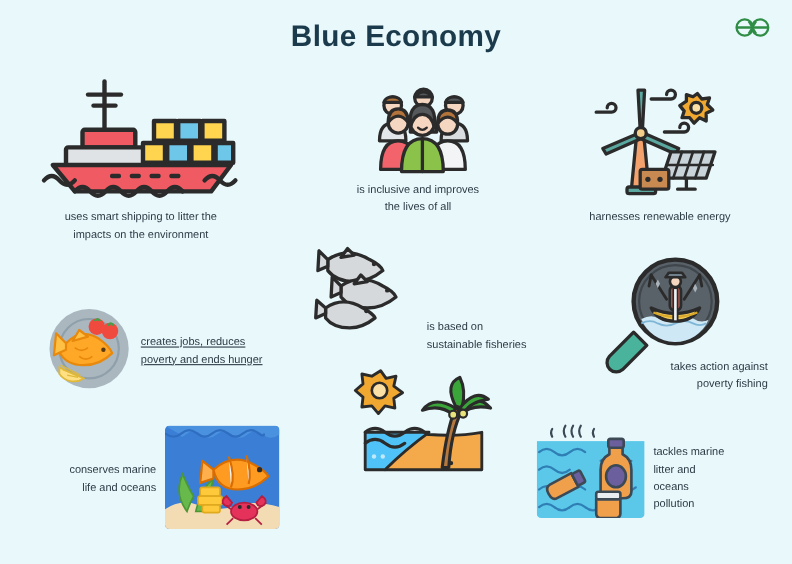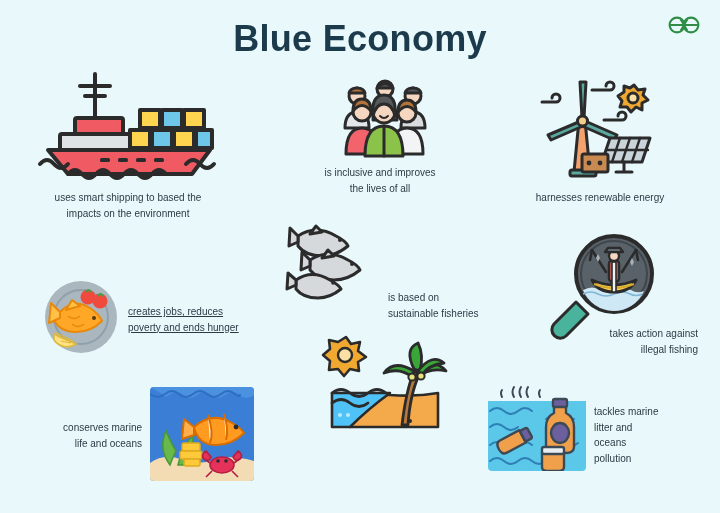--- a/index.html
+++ b/index.html
@@ -11,21 +11,21 @@
     position:relative;
   }
   #stage{position:relative;width:720px;height:513px;}
 
   .abs{position:absolute;}
 
   
   #title{
     left:0;right:0;top:18px;
     text-align:center;
-    font-size:36px;
+    font-size:27px;
     font-weight:bold;
     color:#1b3a4b;
     letter-spacing:.3px;
   }
 
   
   #logo{ left:666px; top:14px; width:36px; height:22px;}
 
   
   .cap{
@@ -121,21 +121,21 @@
         <rect x="116" y="92" width="10" height="4" rx="1.6"></rect>
       </g>
 
       <g fill="none" stroke="#2b2b2b" stroke-width="4" stroke-linecap="round">
         <path d="M2 98 q7 -8 14 0 q7 8 14 0"></path>
         <path d="M148 98 q7 -8 14 0 q7 8 14 0"></path>
         <path d="M30 108 q7 -8 14 0 q7 8 14 0 q7 -8 14 0 q7 8 14 0 q7 -8 14 0 q7 8 14 0 q7 -8 14 0"></path>
       </g>
     </svg>
   </div>
-  <div class="cap c" style="left:8px;top:190px;width:240px;">uses smart shipping to based the
+  <div class="cap c" style="left:8px;top:190px;width:240px;">uses smart shipping to litter the
 impacts on the environment</div>
 
   <div class="icon" id="people">
     <svg width="106" height="86" viewBox="0 0 106 86">
       <g stroke="#2b2b2b" stroke-width="3" stroke-linejoin="round" stroke-linecap="round">
 
         <circle cx="25" cy="24" r="8" fill="#f5d6c0"></circle>
         <path d="M25 16 a8 6 0 0 1 8 5 l-16 0 a8 6 0 0 1 8 -5z" fill="#b3743c"></path>
         <path d="M13 56 q0 -16 12 -16 q12 0 12 16z" fill="#e3e7ea"></path>
 
@@ -282,21 +282,21 @@
 
       <g fill="#aab3b9">
         <path d="M50 22 l2 4 l-2 4 l-2 -4z"></path>
         <path d="M84 26 l2 4 l-2 4 l-2 -4z"></path>
       </g>
 
       <rect x="64" y="30" width="4" height="30" fill="#eef2f4" stroke="#2b2b2b" stroke-width="1.6"></rect>
     </svg>
   </div>
   <div class="cap r" style="left:548px;top:326px;width:150px;">takes action against
-illegal fishing</div>
+poverty fishing</div>
 
   <div class="icon" id="reef">
     <svg width="104" height="94" viewBox="0 0 104 94">
       <rect x="0" y="0" width="104" height="94" fill="#3a7fd5"></rect>
 
       <path d="M0 0 h104 v8 q-8 6 -15 0 q-7 -6 -14 0 q-7 6 -14 0 q-7 -6 -14 0 q-7 6 -14 0 q-7 -6 -14 0 q-5 4 -5 0z" fill="#4a92e0"></path>
       <path d="M0 7 q8 6 15 0 q7 -6 14 0 q7 6 14 0 q7 -6 14 0 q7 6 14 0 q7 -6 14 0 q5 4 5 0" fill="none" stroke="#2f6ec0" stroke-width="2"></path>
 
       <path d="M0 76 q14 -10 30 -4 q18 7 34 1 q16 -6 40 1 v20 H0z" fill="#f3dcb4"></path>
 

